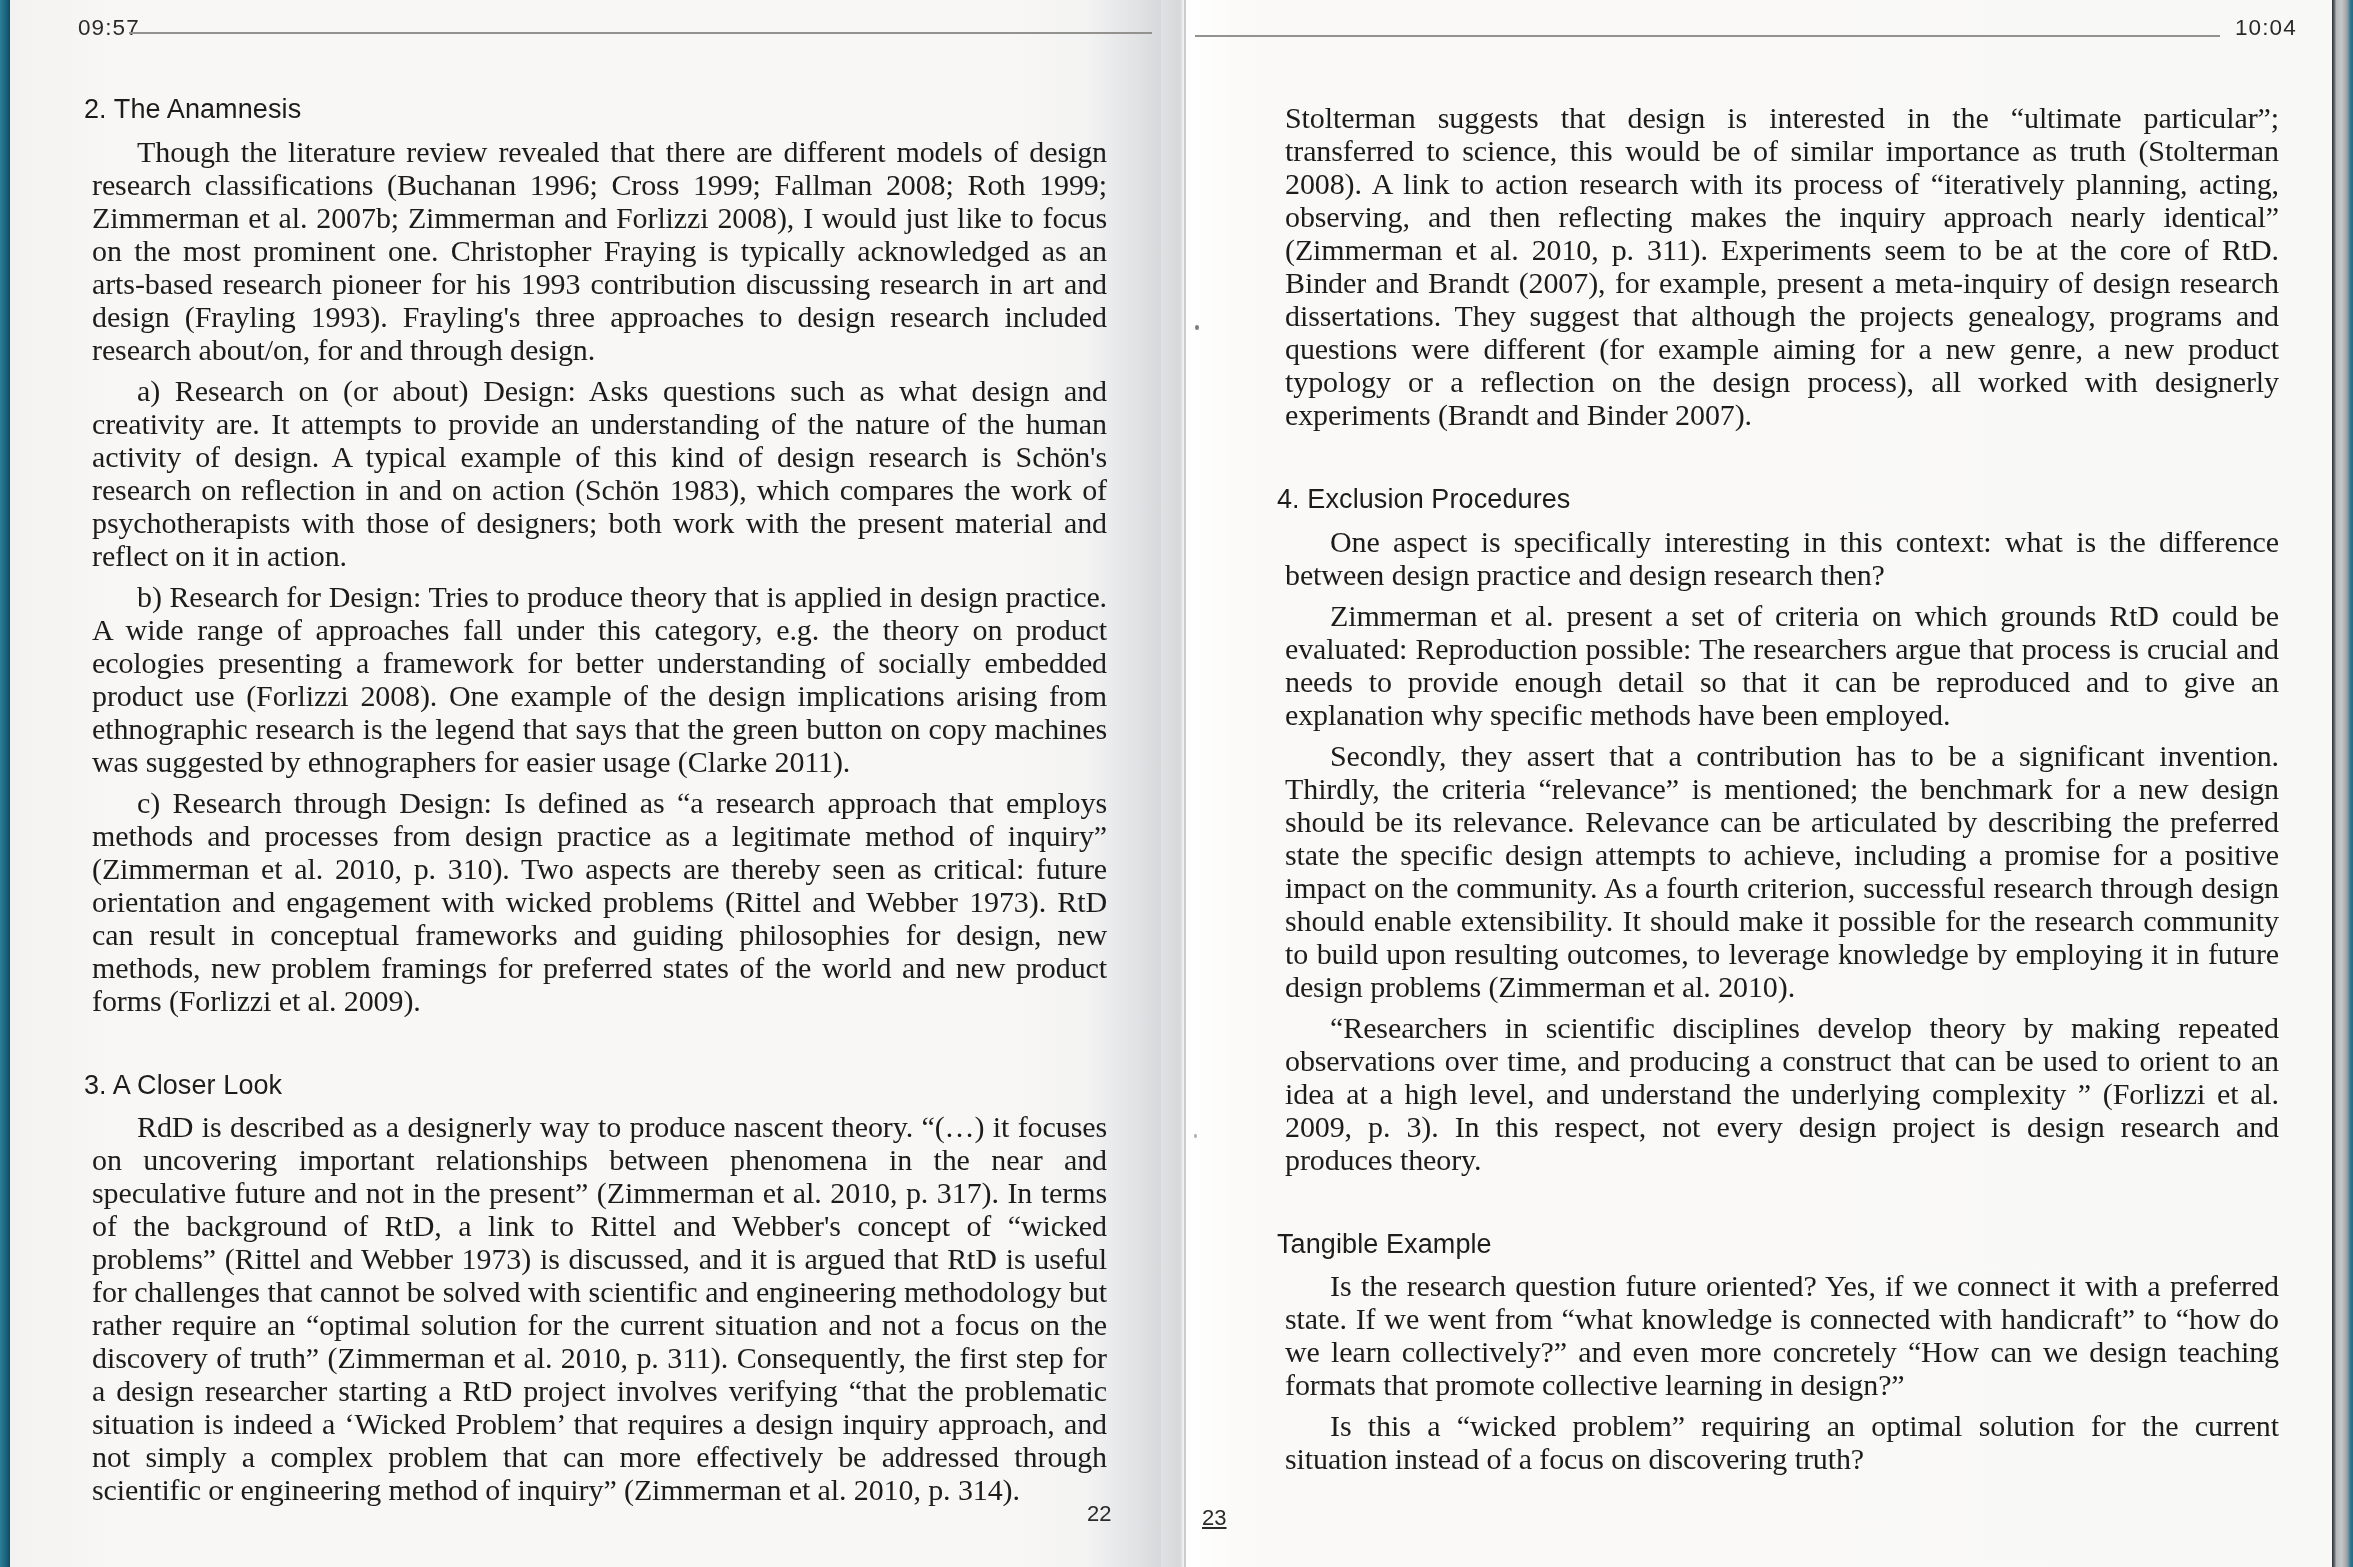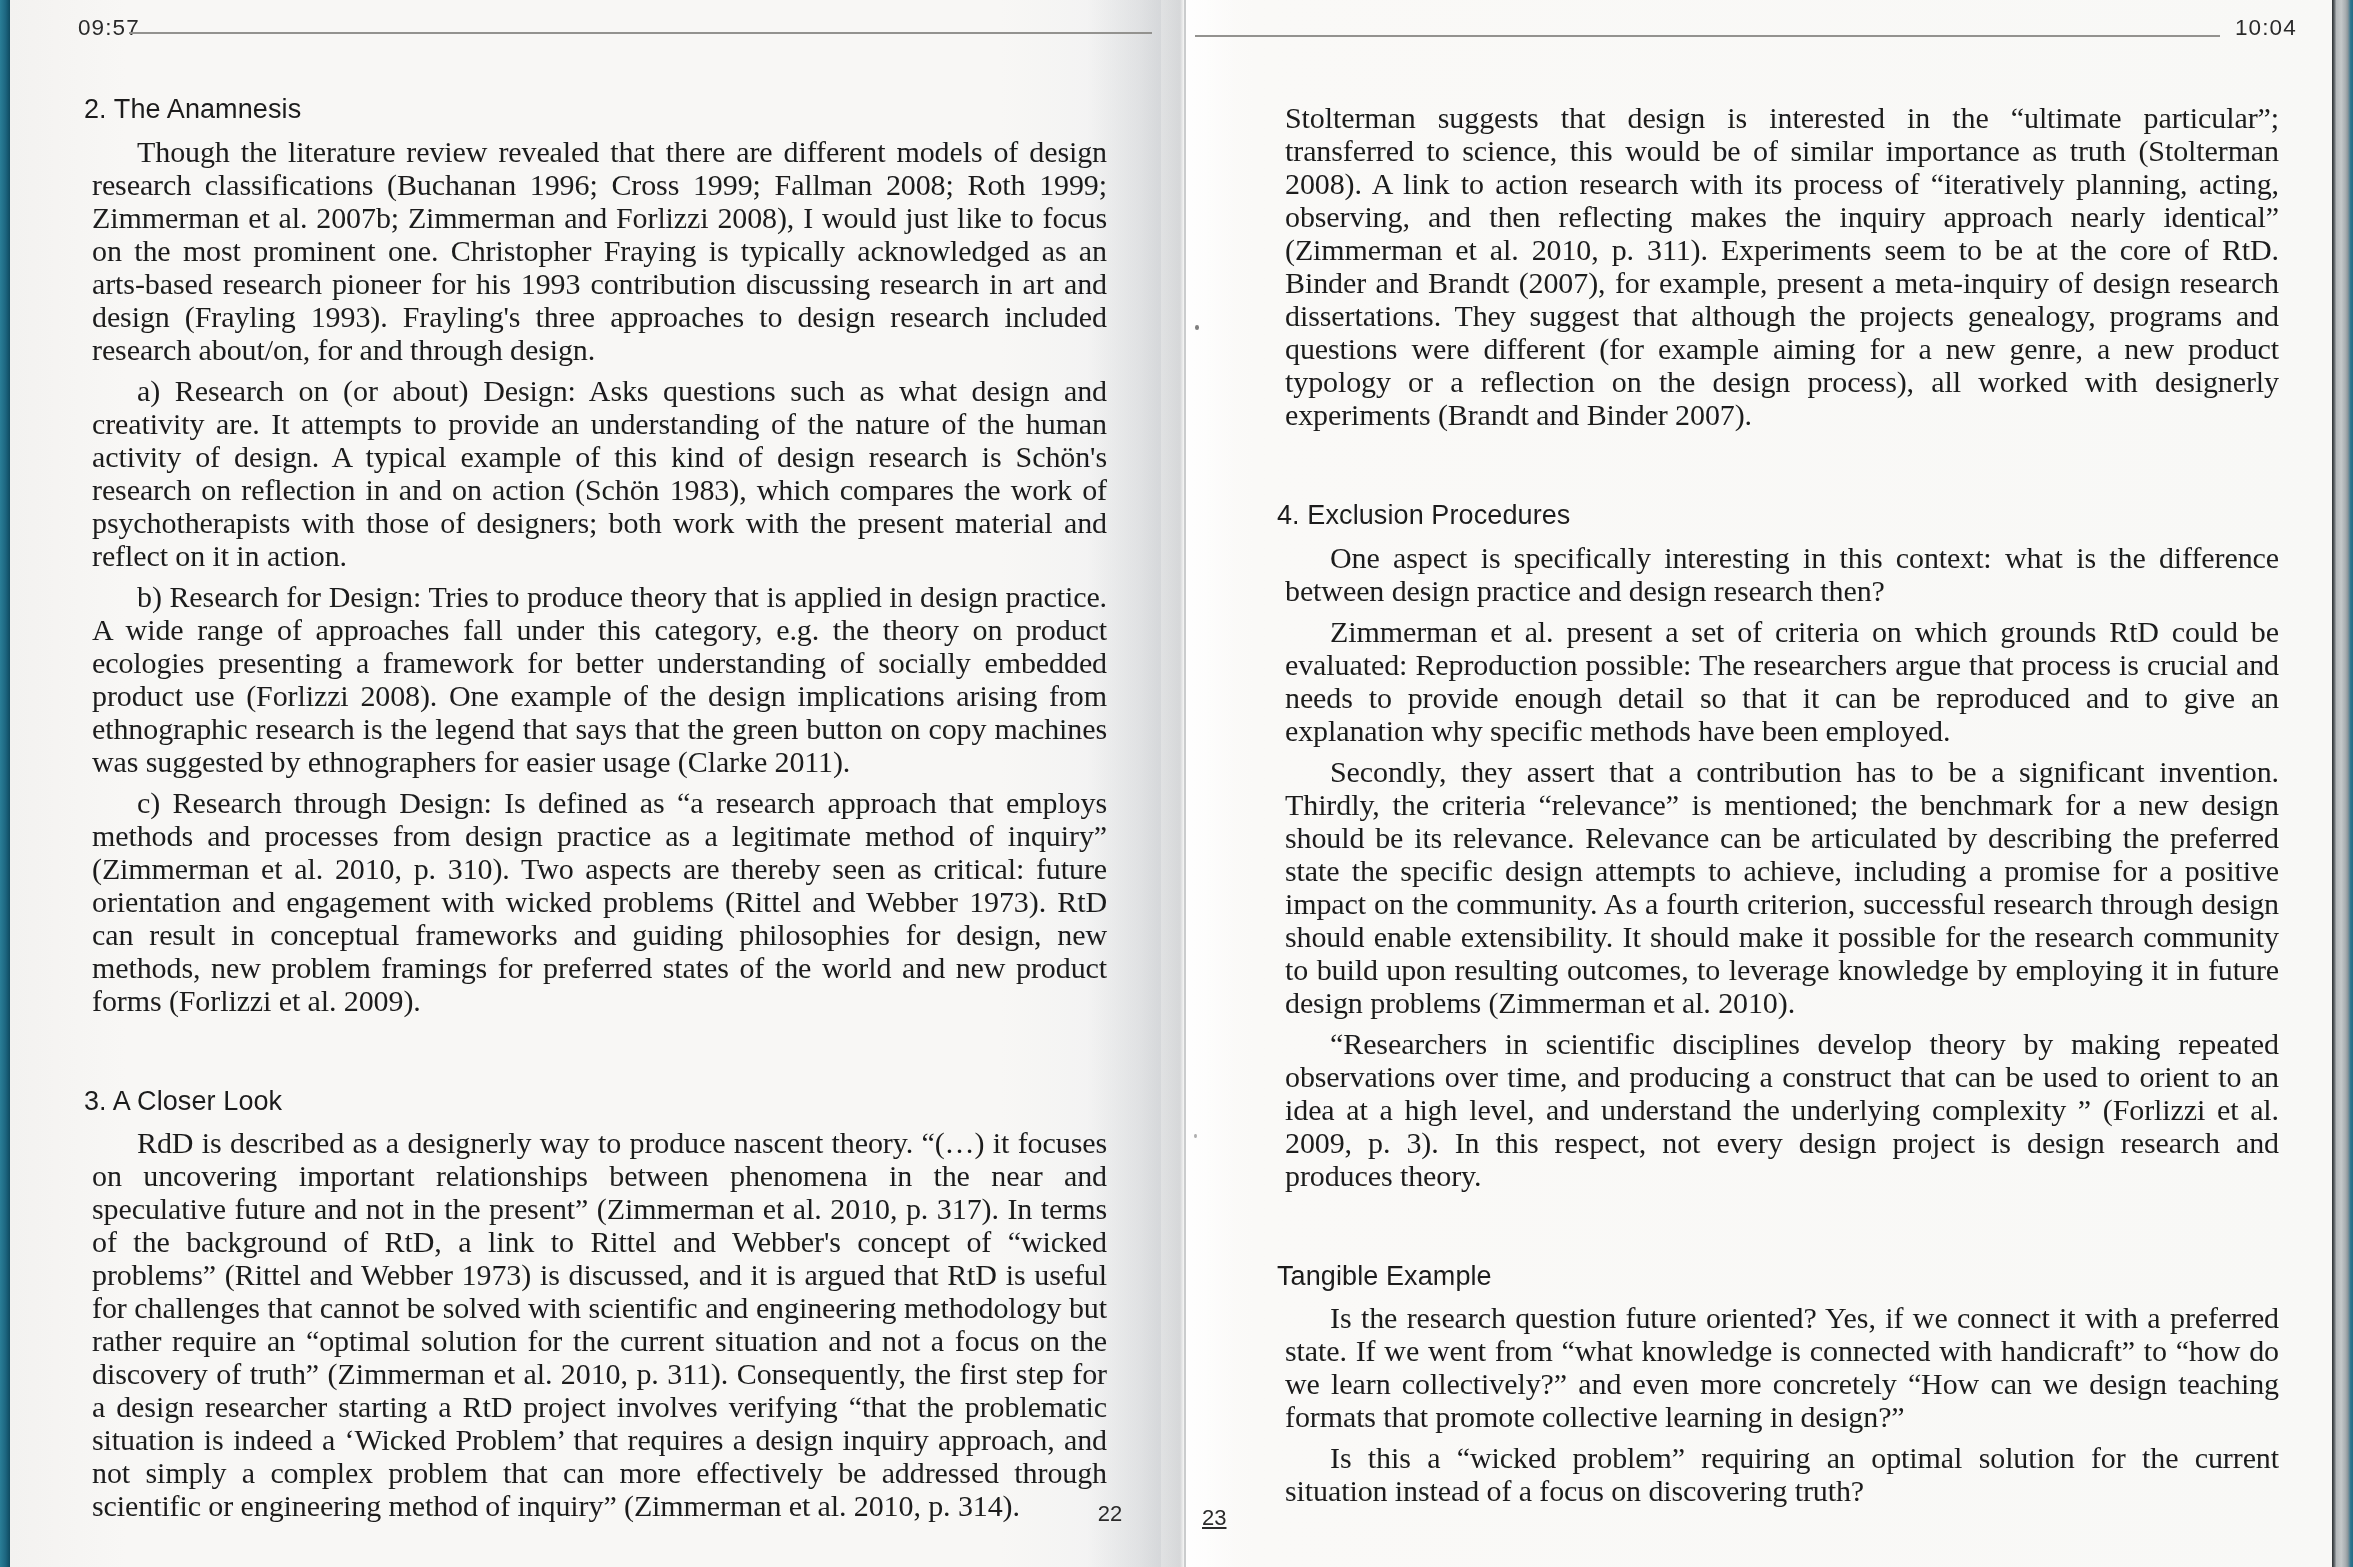--- a/index.html
+++ b/index.html
@@ -103,29 +103,29 @@
   }
   .content p.indent { text-indent: 45px; }
   .content h2 {
     margin: 0 0 8.7px 0;
     font-size: 27px;
     line-height: 33px;
     font-weight: 400;
     text-align: left;
     letter-spacing: 0.1px;
   }
-  .content h2.spaced { margin-top: 68px; }
+  .content h2.spaced { margin-top: 52px; }
   
   .pagenum {
     position: absolute;
     font-size: 22px;
     line-height: 25px;
     color: #2a2a2a;
   }
-  .pagenum-left { left: 1087px; top: 1501px; width: 46px; text-align: center; }
+  .pagenum-left { left: 1087px; top: 1501px; width: 46px; text-align: left; }
   .pagenum-right { left: 1202px; top: 1505px; text-decoration: underline; }
   
   .speck {
     position: absolute;
     background: #3a3a3a;
     border-radius: 50%;
     opacity: 0.65;
   }
   .speck-1 { left: 1195px; top: 325px;  width: 4.4px; height: 5.1px; }
   .speck-2 { left: 1194px; top: 1134px; width: 2.9px; height: 4.4px; opacity: 0.4; }

